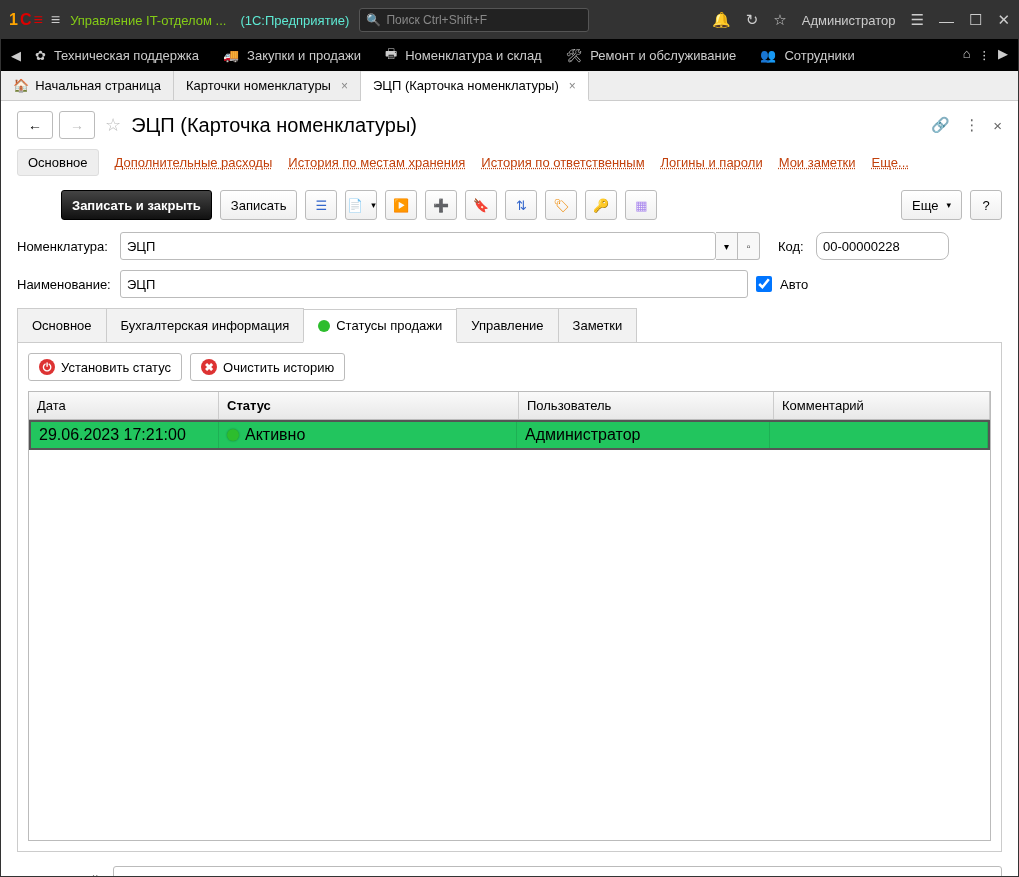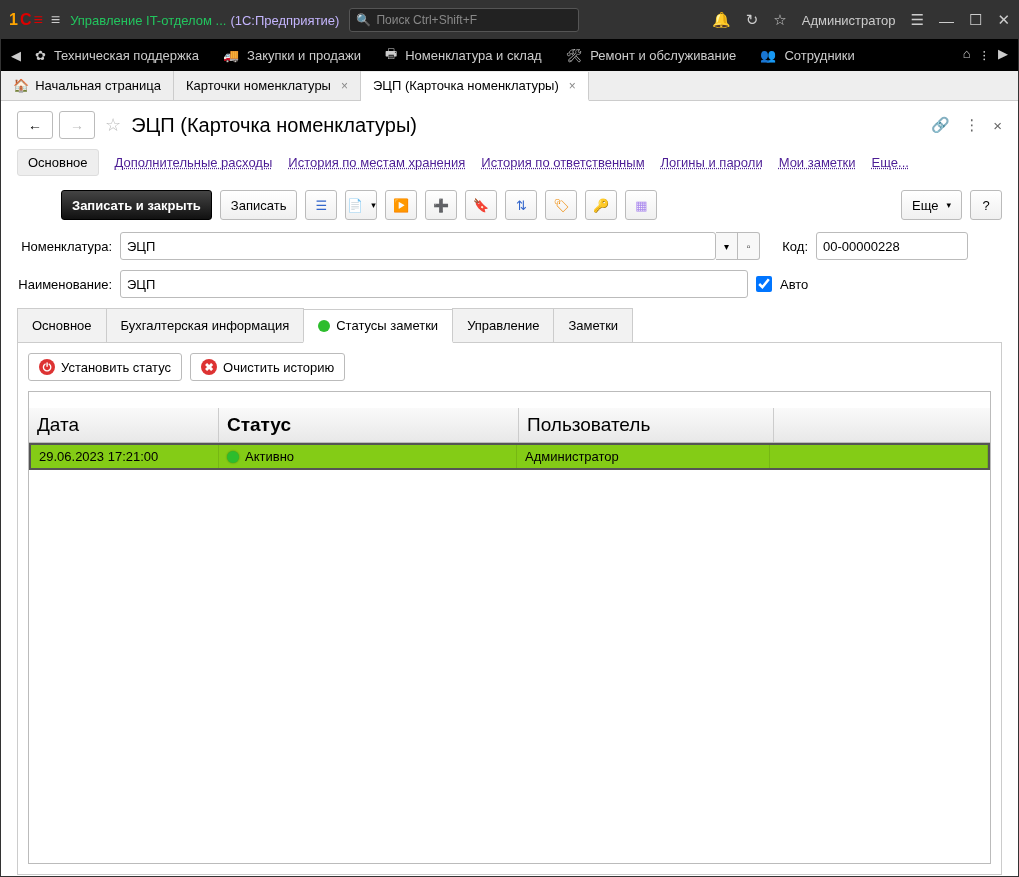--- a/index.html
+++ b/index.html
@@ -1,22 +1,22 @@
 <!DOCTYPE html>
 <html><head>
 <meta charset="utf-8">
 <style>
 * { box-sizing: border-box; margin: 0; padding: 0; font-family: Arial, sans-serif; }
 body { background: #fff; width: 1019px; height: 877px; overflow: hidden; border: 1px solid #333;}
 .title-bar { background: #333; color: #ddd; height: 38px; display: flex; align-items: center; padding: 0 8px; font-size: 13px; }
 .title-bar .logo { display:flex; align-items:center; gap:2px; color:#ffa500; font-weight:bold; font-size:16px; margin-right:8px;}
 .title-bar .logo .c { color:#d00;}
 .title-bar .menu-icon { color:#ccc; margin-right:10px; font-size:16px; cursor:pointer;}
-.title-bar .title-text { flex:0 0 auto; color:#22c55e; white-space:nowrap;}
-.title-bar .subtitle { color:#c4b5fd; margin-left:4px;text-align:right;}
+.title-bar .title-text { flex:0 0 auto; color:#84cc16; white-space:nowrap;}
+.title-bar .subtitle { color:#5eead4; margin-left:14px;text-align:right;}
 .title-bar .search-box { margin-left:10px; background:#222; border:1px solid #555; border-radius:3px; height:24px; width:230px; display:flex; align-items:center; padding:0 6px; color:#888; font-size:12px;}
 .title-bar .right-icons { margin-left:auto; display:flex; align-items:center; gap:15px; color:#ccc;}
 .title-bar .right-icons .ico { cursor:pointer; font-size:15px;}
 .menu-bar { background:#000; color:#ccc; height:32px; display:flex; align-items:center; padding:0 10px; font-size:13px;}
 .menu-bar .mitem { display:flex; align-items:center; gap:8px; padding:0 12px; height:32px; cursor:pointer;}
 .menu-bar .arrow-left { margin-right:2px; cursor:pointer;}
 .menu-bar .right-ico { margin-left:auto; display:flex; gap:12px; cursor:pointer;}
 .tabs-bar { background:#eee; border-bottom:1px solid #ccc; height:30px; display:flex; align-items:stretch; font-size:13px;}
 .tabs-bar .tab { display:flex; align-items:center; padding:0 12px; border-right:1px solid #ccc; gap:6px; cursor:pointer; background:#eee;}
 .tabs-bar .tab.active { background:#fff; border-bottom:2px solid #fff; position:relative; top:1px;}
@@ -24,50 +24,50 @@
 .page-area { padding:10px 16px;}
 .page-header { display:flex; align-items:center; gap:6px; margin-bottom:10px;}
 .nav-btn { width:36px; height:28px; border:1px solid #bbb; background:#fff; border-radius:3px; display:flex; align-items:center; justify-content:center; cursor:pointer; font-size:14px;}
 .nav-btn.disabled { color:#bbb; cursor:default;}
 .star { color:#bbb; font-size:18px; margin:0 4px;}
 .page-title { font-size:20px; font-weight:normal;}
 .header-right { margin-left:auto; display:flex; gap:14px; align-items:center; color:#666;}
 .header-right .hicn { cursor:pointer; font-size:15px;}
 .link-row { display:flex; align-items:center; gap:16px; margin-bottom:14px; font-size:13px;}
 .link-row .main-label { background:#eee; border:1px solid #ddd; padding:5px 10px; border-radius:3px;}
-.link-row a { color:#4c1d95; text-decoration:underline dotted; cursor:pointer;}
+.link-row a { color:#c2410c; text-decoration:underline dotted; cursor:pointer;}
 .toolbar-row { display:flex; align-items:center; gap:8px; margin-bottom:12px;padding-left:44px;}
 .btn { height:30px; border:1px solid #bbb; background:linear-gradient(#fff,#f0f0f0); border-radius:3px; padding:0 10px; font-size:13px; cursor:pointer; display:flex; align-items:center; gap:4px;}
 .btn-primary { background:linear-gradient(#444,#111); color:#fff; border:1px solid #000; font-weight:bold;}
 .btn-icon { width:32px; padding:0; justify-content:center;}
 .btn-dd::after { content:"▾"; font-size:9px; margin-left:4px;}
 .toolbar-right { margin-left:auto; display:flex; gap:8px;}
 .form-row { display:flex; align-items:center; gap:8px; margin-bottom:10px; font-size:13px;}
-.form-row label { min-width:95px;text-align:right;}
+.form-row label { min-width:95px;}
 .form-row input[type=text] { height:28px; border:1px solid #bbb; border-radius:3px; padding:0 6px; font-size:13px;}
 .input-combo { display:flex; flex:1;}
 .input-combo input { flex:1; border-radius:3px 0 0 3px;}
 .input-combo .combo-btn { width:22px; border:1px solid #bbb; border-left:none; display:flex; align-items:center; justify-content:center; font-size:10px; background:#f8f8f8; cursor:pointer;}
 .input-combo .combo-btn.last { border-radius:0 3px 3px 0;}
 .sub-tabs { display:flex; border-bottom:1px solid #ccc; font-size:13px; margin-top:4px;}
 .sub-tabs .stab { padding:8px 14px; background:#f2f2f2; border:1px solid #ccc; border-bottom:none; margin-right:-1px; cursor:pointer; display:flex; align-items:center; gap:6px;}
 .sub-tabs .stab.active { background:#fff; border-bottom:2px solid #fff; position:relative; top:1px;}
 .status-dot { width:12px; height:12px; border-radius:50%; background:#2dbd2d; display:inline-block;}
 .tab-body { border:1px solid #ccc; border-top:none; padding:10px;}
 .action-row { display:flex; gap:8px; margin-bottom:10px;}
 .act-btn { height:28px; border:1px solid #bbb; border-radius:3px; background:#fff; padding:0 10px; font-size:13px; display:flex; align-items:center; gap:6px; cursor:pointer;}
 .circle-icon { width:16px; height:16px; border-radius:50%; display:inline-flex; align-items:center; justify-content:center; font-size:11px; color:#fff; font-weight:bold;}
 .circle-red { background:#d33;}
 .circle-redx { background:#d33;}
 .grid { border:1px solid #bbb;}
-.grid-head { display:flex; background:linear-gradient(#fafafa,#e8e8e8); border-bottom:1px solid #bbb; font-size:19px;margin-top:16px;}
+.grid-head { display:flex; background:linear-gradient(#fafafa,#e8e8e8); border-bottom:1px solid #bbb; font-size:13px;}
 .grid-head .gh { padding:6px 8px; border-right:1px solid #ccc;}
 .gh1{width:190px;}.gh2{width:300px;font-weight:bold;}.gh3{width:255px;}.gh4{flex:1;border-right:none;}
 .grid-body { height:420px; background:#fff; overflow-y:auto;}
-.grid-row { display:flex; font-size:13px; border:2px solid #555; background:#84cc16;}
+.grid-row { display:flex; font-size:16px; border:2px solid #555; background:#22c55e;}
 .grid-row .gc { padding:4px 8px; border-right:1px solid rgba(0,0,0,0.1);}
 .gc1{width:188px;}.gc2{width:298px;display:flex;align-items:center;gap:6px;}.gc3{width:253px;}.gc4{flex:1;}
 .green-dot{width:12px;height:12px;border-radius:50%;background:#2dbd2d;box-shadow:0 0 2px rgba(0,0,0,0.4);display:inline-block;}
 .comment-row { display:flex; align-items:center; gap:10px; margin-top:14px; font-size:13px;}
 .comment-row input { flex:1; height:28px; border:1px solid #bbb; border-radius:3px; padding:0 6px;}
 .chk { width:16px; height:16px;}
 </style>
 </head>
 <body>
 
@@ -199,36 +199,36 @@
   </div>
 
   <div class="form-row">
     <label>Номенклатура:</label>
     <div class="input-combo" style="max-width:640px;">
       <input type="text" value="ЭЦП" style="">
       <div class="combo-btn">▾</div>
       <div class="combo-btn last">▫</div>
     </div>
     <label style="min-width:30px;margin-left:10px;">Код:</label>
-    <input type="text" style="width: 152px;" value="00-00000228">
+    <input type="text" style="width: 133px; border-radius: 8px;" value="00-00000228">
   </div>
 
   <div class="form-row">
     <label>Наименование:</label>
     <input type="text" style="width: 628px;" value="ЭЦП">
     <input type="checkbox" class="chk" checked="" style="">
     <span>Авто</span>
   </div>
 
   <div class="sub-tabs">
     <div class="stab">Основное</div>
     <div class="stab">Бухгалтерская информация</div>
     <div class="stab active">
         <span class="status-dot"></span>
-        <span>Статусы заметки</span>
+        <span>Статусы продажи</span>
       </div>
     <div class="stab">Управление</div>
     <div class="stab">Заметки</div>
   </div>
 
   <div class="tab-body">
     <div class="action-row">
       <button class="act-btn">
         <span class="circle-icon circle-red">⏻</span>
         <span>Установить статус</span>
@@ -237,20 +237,21 @@
         <span class="circle-icon circle-redx">✖</span>
         <span>Очистить историю</span>
       </button>
     </div>
 
     <div class="grid">
       <div class="grid-head">
         <div class="gh gh1">Дата</div>
         <div class="gh gh2">Статус</div>
         <div class="gh gh3">Пользователь</div>
+        <div class="gh gh4">Комментарий</div>
       </div>
       <div class="grid-body">
         <div class="grid-row">
           <div class="gc gc1">29.06.2023 17:21:00</div>
           <div class="gc gc2">
               <span class="green-dot"></span>
               <span>Активно</span>
             </div>
           <div class="gc gc3">Администратор</div>
           <div class="gc gc4"></div>

